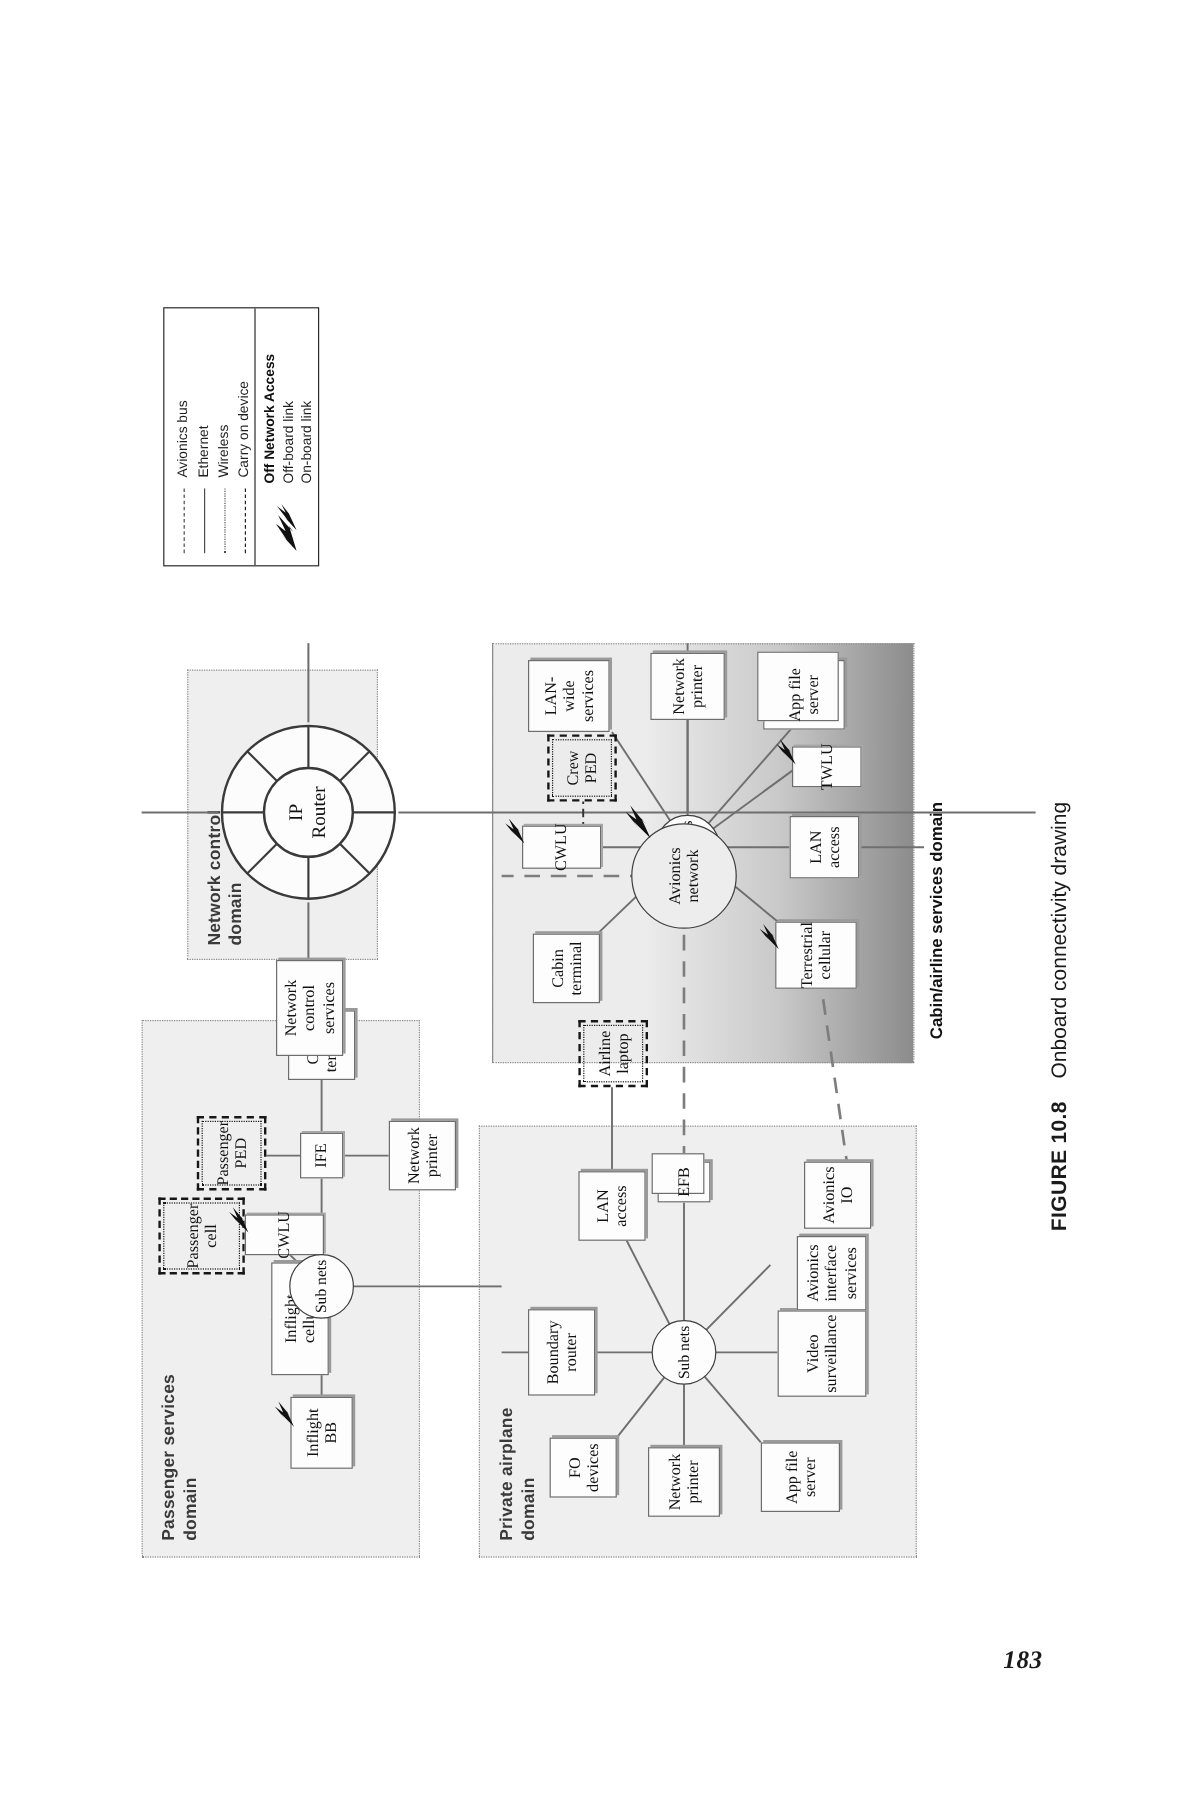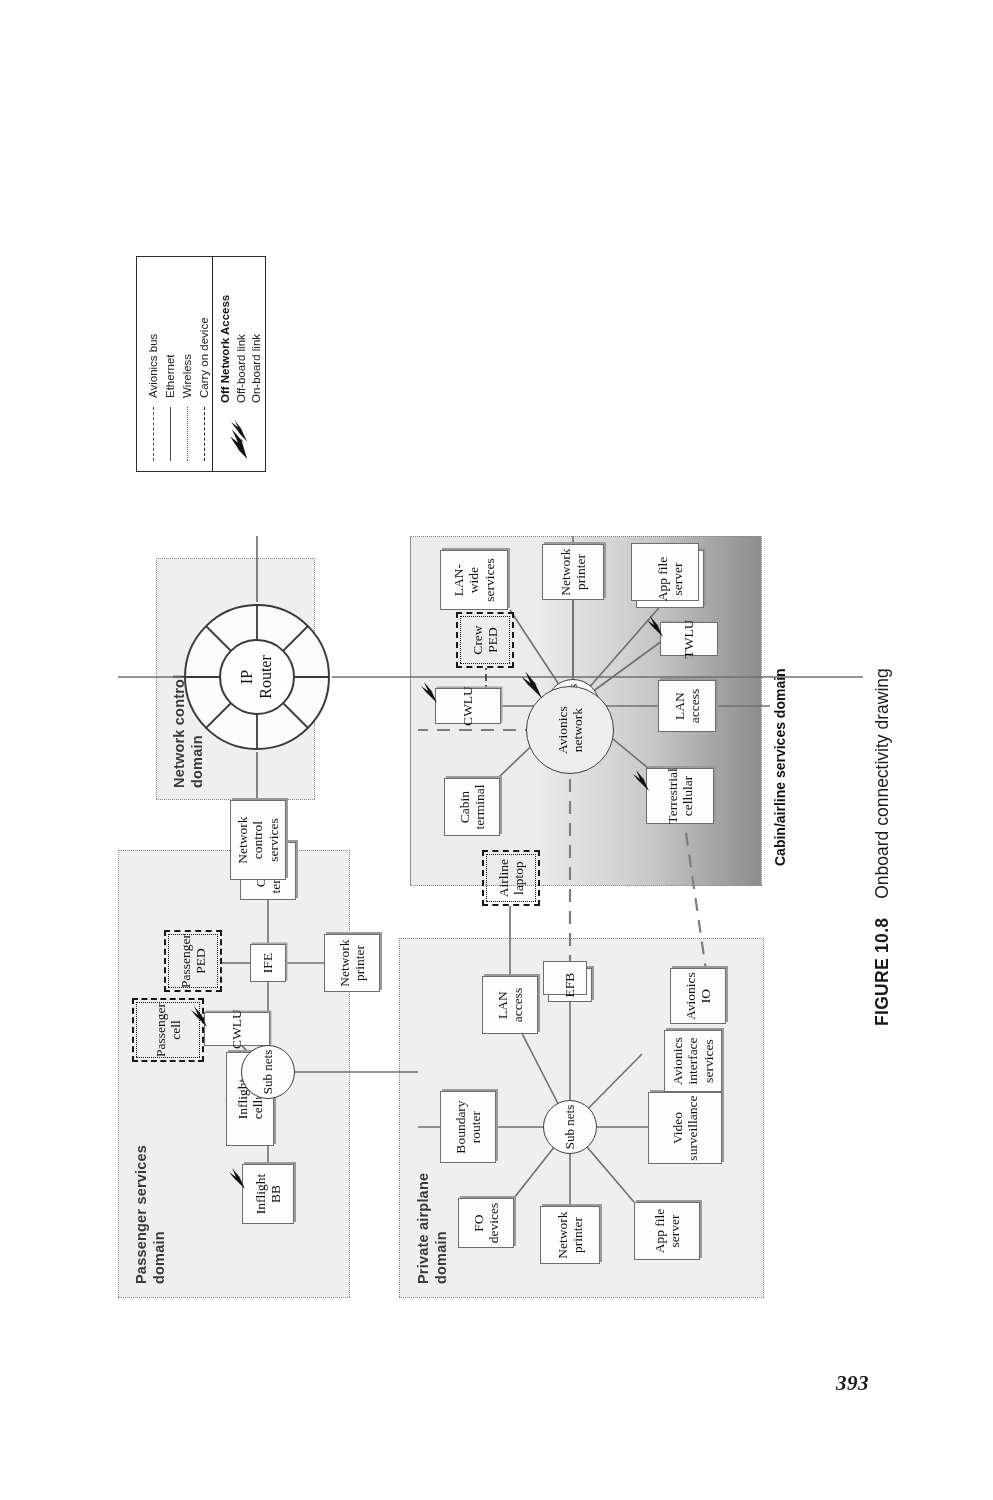--- a/index.html
+++ b/index.html
@@ -139,21 +139,21 @@
   .lg-bolt{position:absolute;width:42px;height:20px;}
 </style>
 </head>
 <body>
 
 <div id="caption">
   <span class="cap-num">FIGURE 10.8</span>
   <span class="cap-txt">Onboard connectivity drawing</span>
 </div>
 
-<div id="page-number">393</div>
+<div id="page-number">183</div>
 
 <div id="stage-rot">
 <div id="stage">
 
   <svg class="links" viewBox="0 0 1110 745">
     <g stroke="#6f6f6f" stroke-width="1.6" fill="none">
 
       <line x1="226" y1="150" x2="134" y2="150"></line>
       <line x1="226" y1="150" x2="198" y2="108"></line>
       <line x1="226" y1="150" x2="268" y2="108"></line>

